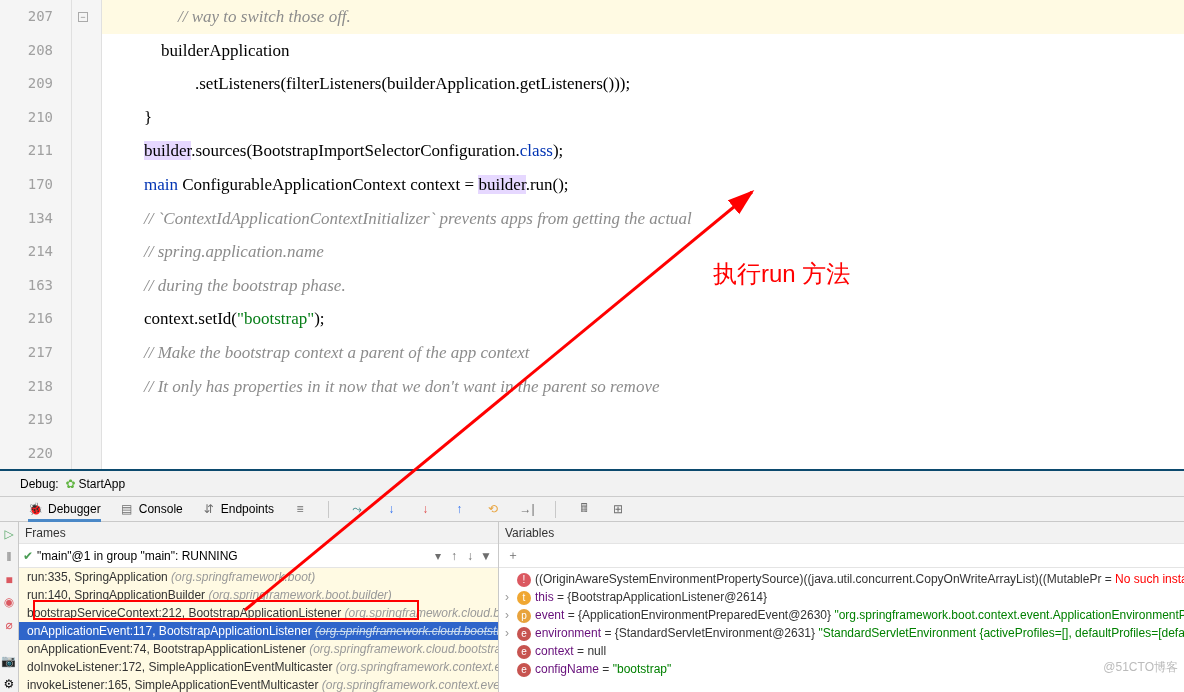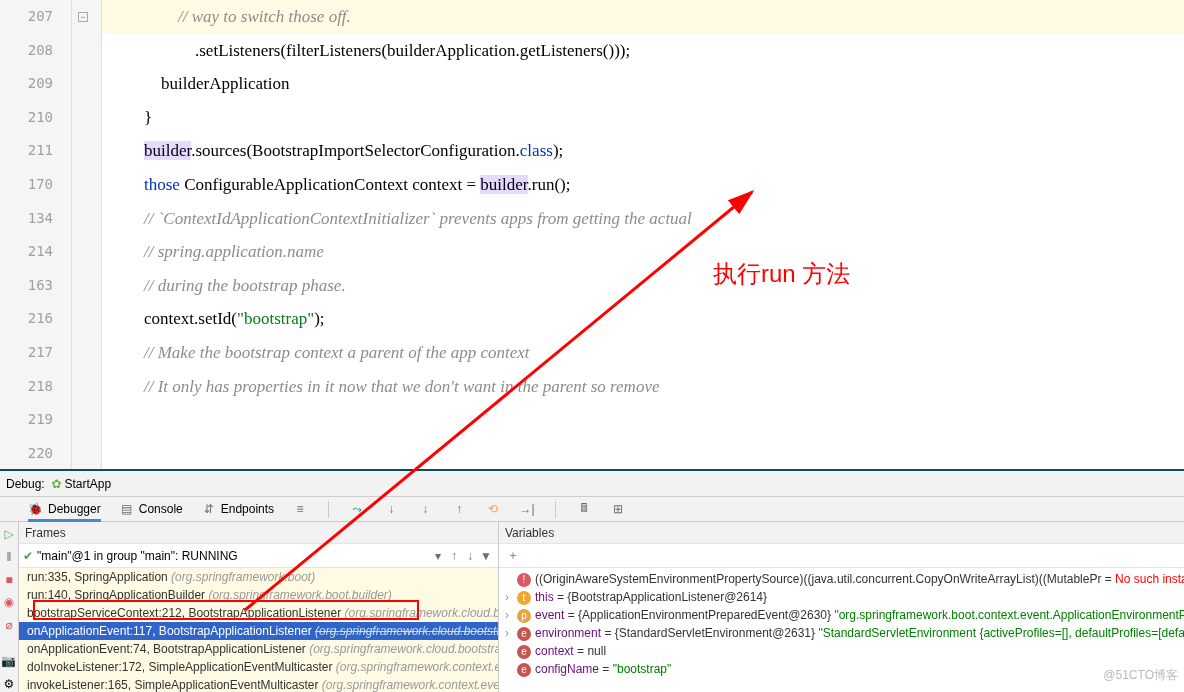--- a/index.html
+++ b/index.html
@@ -10,21 +10,21 @@
 .fold-col{width:30px;background:#f5f5f5;border-right:1px solid #e0e0e0}
 .fold-col div{height:33.6px;position:relative}
 .fold-mark{position:absolute;left:6px;top:12px;width:10px;height:10px;border:1px solid #aaa;color:#888;font-size:9px;text-align:center;line-height:8px}
 .code{flex:1;font-family:Liberation Serif, serif;font-size:17px;background:#fff;overflow:hidden}
 .code-line{height:33.6px;line-height:33.6px;white-space:pre;padding-left:8px}
 .kw{color:#0033B3}
 .str{color:#067D17}
 .cm{color:#8C8C8C;font-style:italic}
 .bg-y{background:#FFFAE3}
 .hl{background:#e6d8ff}
-.debug-label{height:26px;display:flex;align-items:center;padding-left:6px;background:#f2f2f2;border-bottom:1px solid #ccc;font-size:12px}
+.debug-label{height:26px;display:flex;align-items:center;padding-left:20px;background:#f2f2f2;border-bottom:1px solid #ccc;font-size:12px}
 .debug-label span.ic{color:#62b543;margin-right:3px}
 .debug-tabs{height:25px;display:flex;align-items:center;background:#f2f2f2;border-bottom:1px solid #c9c9c9;padding-left:28px;gap:18px;font-size:12px}
 .debug-tabs .tab{display:flex;align-items:center;gap:4px;cursor:pointer}
 .debug-tabs .tab.active{border-bottom:3px solid #4a88c7;height:25px;padding-top:3px}
 .tool-ic{width:16px;height:16px;display:inline-flex;align-items:center;justify-content:center;font-size:12px;color:#6e6e6e}
 .debug-body{display:flex;height:170px}
 .left-icons{width:28px;background:#f2f2f2;border-right:1px solid #c9c9c9;display:flex;flex-direction:column;align-items:center;padding-top:4px;gap:6px}
 .left-icons .ib{width:18px;height:18px;display:flex;align-items:center;justify-content:center;font-size:12px}
 .frames-col{width:480px;border-right:1px solid #c9c9c9;display:flex;flex-direction:column;background:#4d7c0f}
 .frames-hdr{height:22px;padding-left:6px;display:flex;align-items:center;font-size:12px;color:#333;background:#f2f2f2;border-bottom:1px solid #e4e4e4}
@@ -48,21 +48,21 @@
 .b-err{background:#db5860}
 .b-t{background:#f0a732}
 .b-p{background:#e8a33d}
 .b-e{background:#c75450}
 .var-row .vname{color:#660e7a}
 .var-row .vtxt{color:#333}
 .var-row .vstr{color:#008000}
 .var-row .vred{color:#ff0000}
 .arrow-svg{position:absolute;left:0;top:0;pointer-events:none}
 .annot{position:absolute;left:713px;top:258px;color:#ff0000;font-size:24px;font-family:"SimSun","Microsoft YaHei",sans-serif;font-weight:normal}
-.watermark{position:absolute;right:6px;bottom:8px;color:#bbb;font-size:12px}
+.watermark{position:absolute;right:6px;bottom:16px;color:#bbb;font-size:12px}
 .divider{width:1px;height:17px;background:#c9c9c9;margin:0 2px}
 </style>
 </head>
 <body>
 
 <div class="editor-area">
   <div class="gutter">
     <div>207</div>
       <div>208</div>
       <div>209</div>
@@ -91,25 +91,25 @@
       <div></div>
       <div></div>
       <div></div>
       <div></div>
       <div></div>
       <div></div>
       <div></div>
   </div>
   <div class="code">
     <div class="code-line bg-y"><span class="cm">                // way to switch those off.</span></div>
+    <div class="code-line">            builderApplication</div>
     <div class="code-line">                    .setListeners(filterListeners(builderApplication.getListeners()));</div>
-    <div class="code-line">            builderApplication</div>
     <div class="code-line">        }</div>
     <div class="code-line"><span>        </span><span class="hl">builder</span><span>.sources(BootstrapImportSelectorConfiguration.</span><span class="kw">class</span><span>);</span></div>
-    <div class="code-line"><span>        </span><span class="kw">those</span><span> ConfigurableApplicationContext context = </span><span class="hl">builder</span><span>.run();</span></div>
+    <div class="code-line"><span>        </span><span class="kw">main</span><span> ConfigurableApplicationContext context = </span><span class="hl">builder</span><span>.run();</span></div>
     <div class="code-line"><span class="cm">        // `ContextIdApplicationContextInitializer` prevents apps from getting the actual</span></div>
     <div class="code-line"><span class="cm">        // spring.application.name</span></div>
     <div class="code-line"><span class="cm">        // during the bootstrap phase.</span></div>
     <div class="code-line"><span>        context.setId(</span><span class="str">"bootstrap"</span><span>);</span></div>
     <div class="code-line"><span class="cm">        // Make the bootstrap context a parent of the app context</span></div>
     <div class="code-line"><span class="cm">        // It only has properties in it now that we don't want in the parent so remove</span></div>
   </div>
 </div>
 
 <div class="debug-label">

